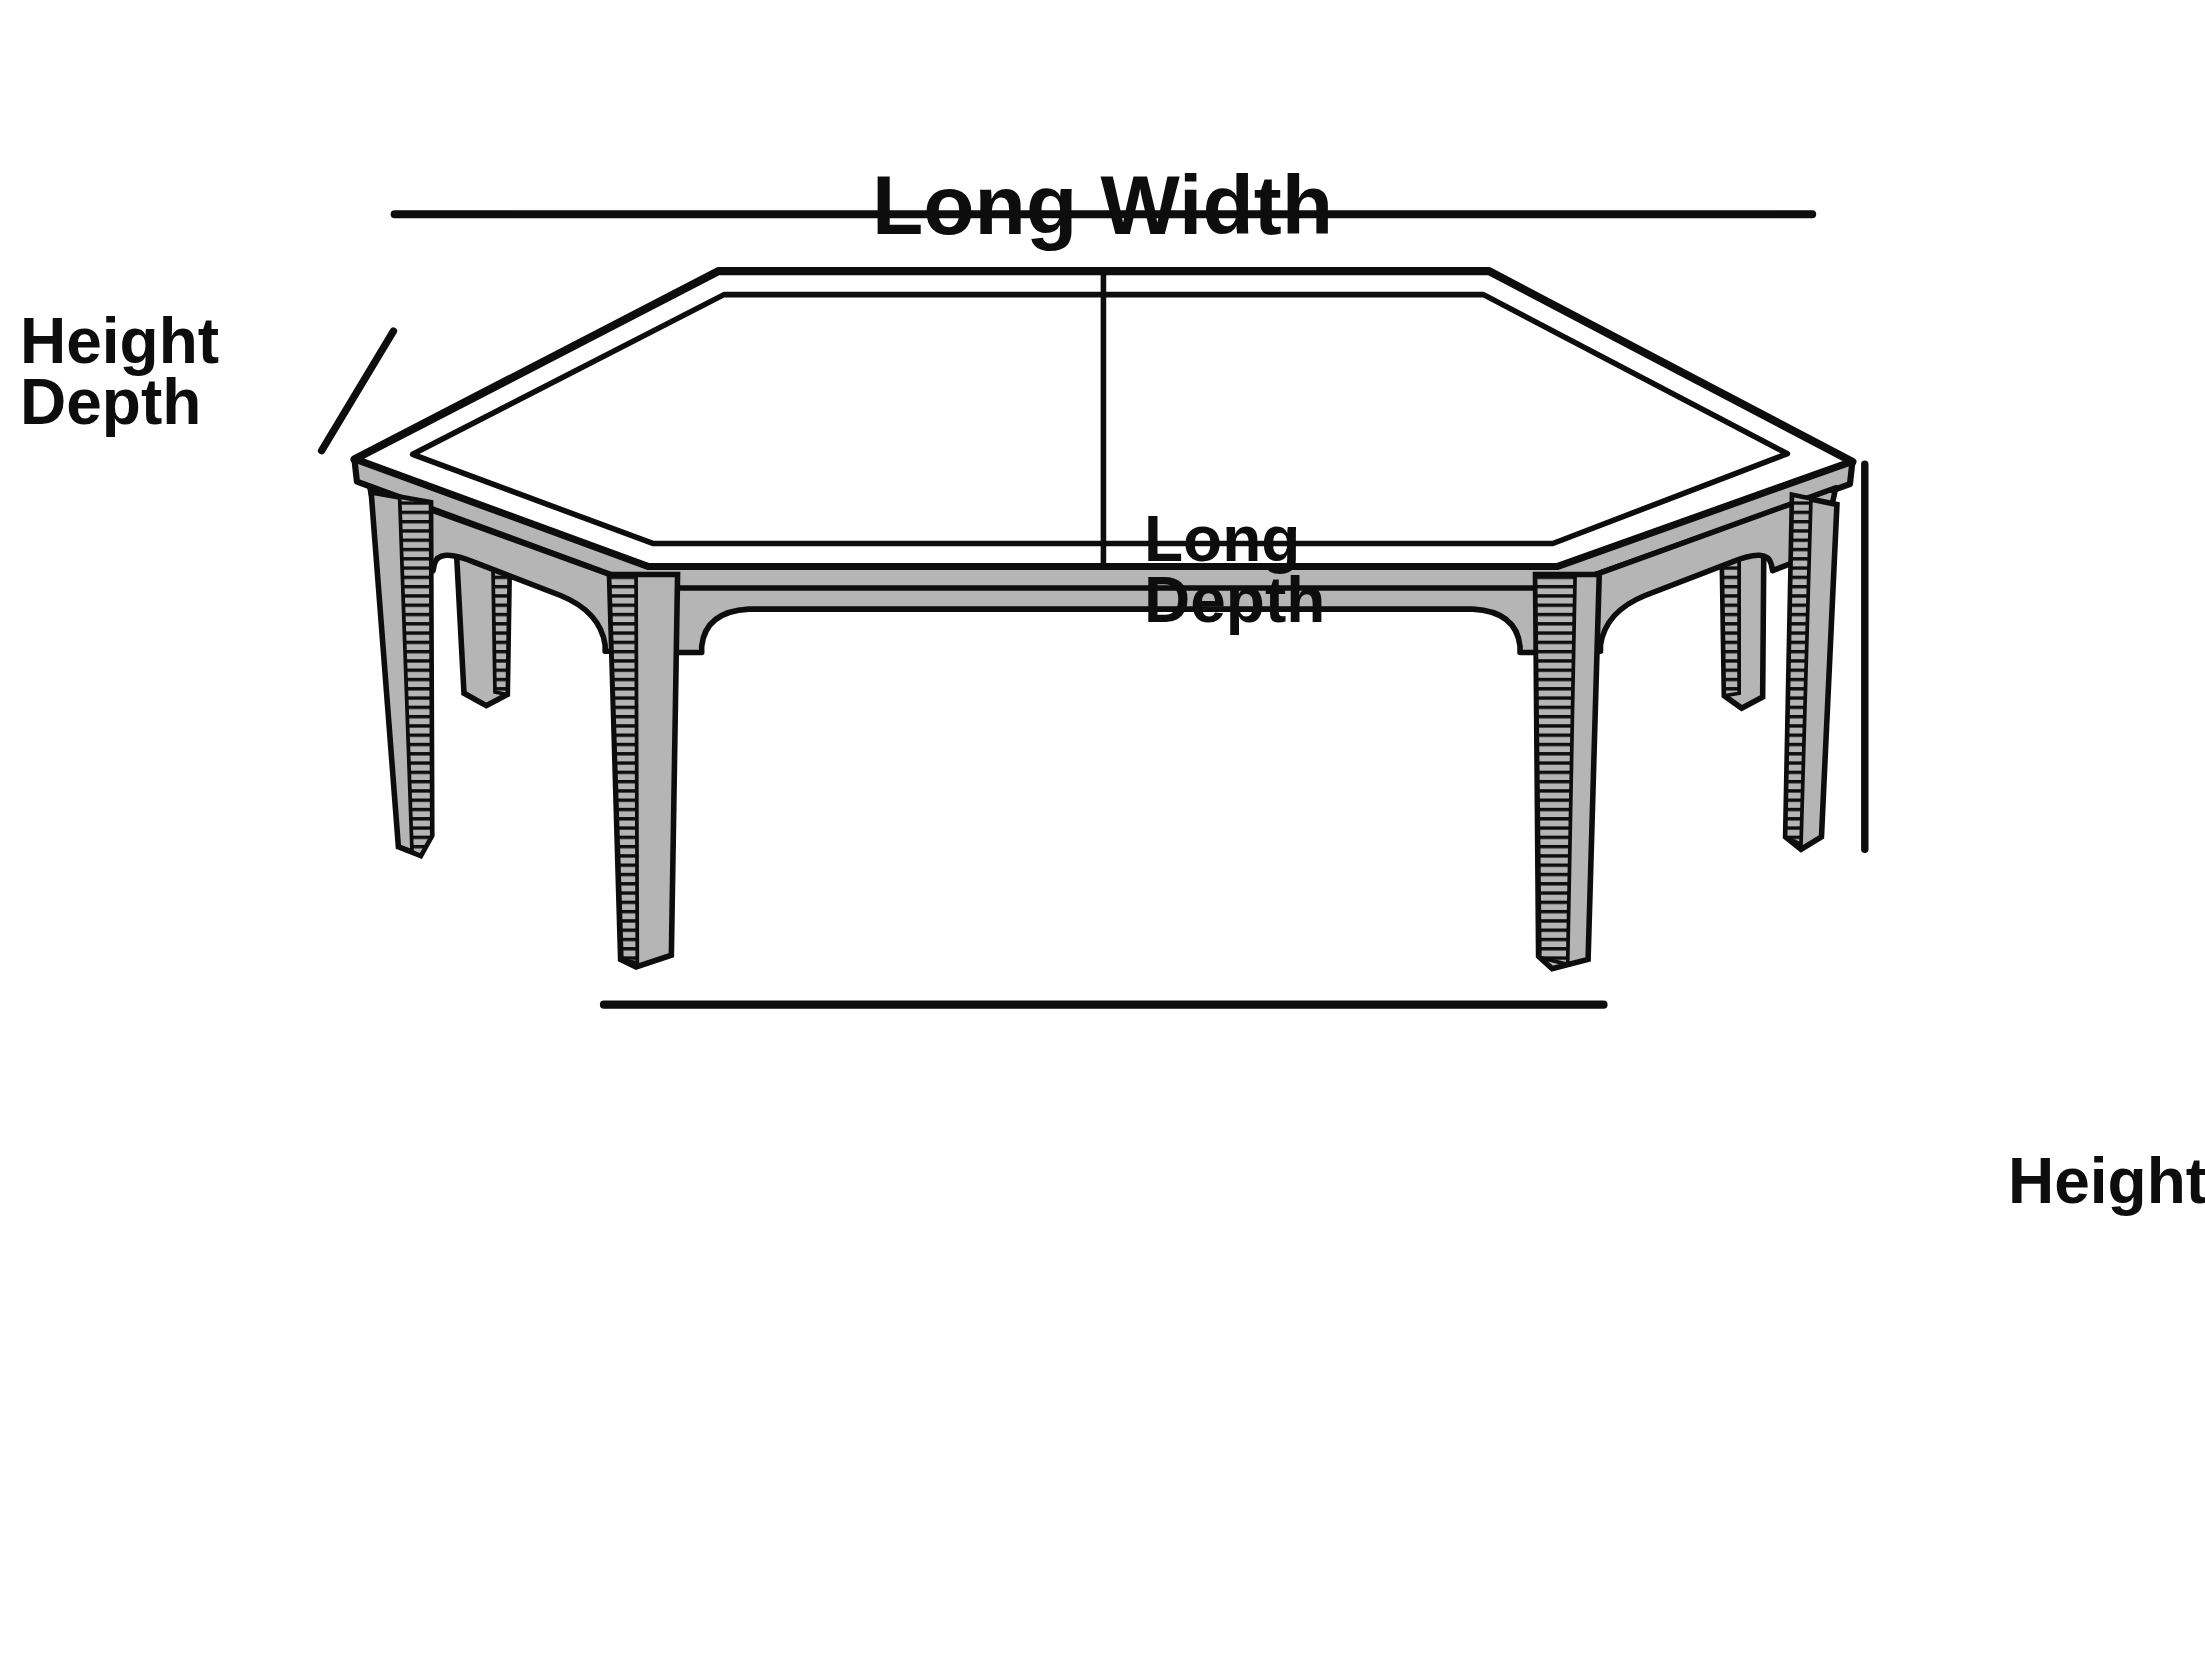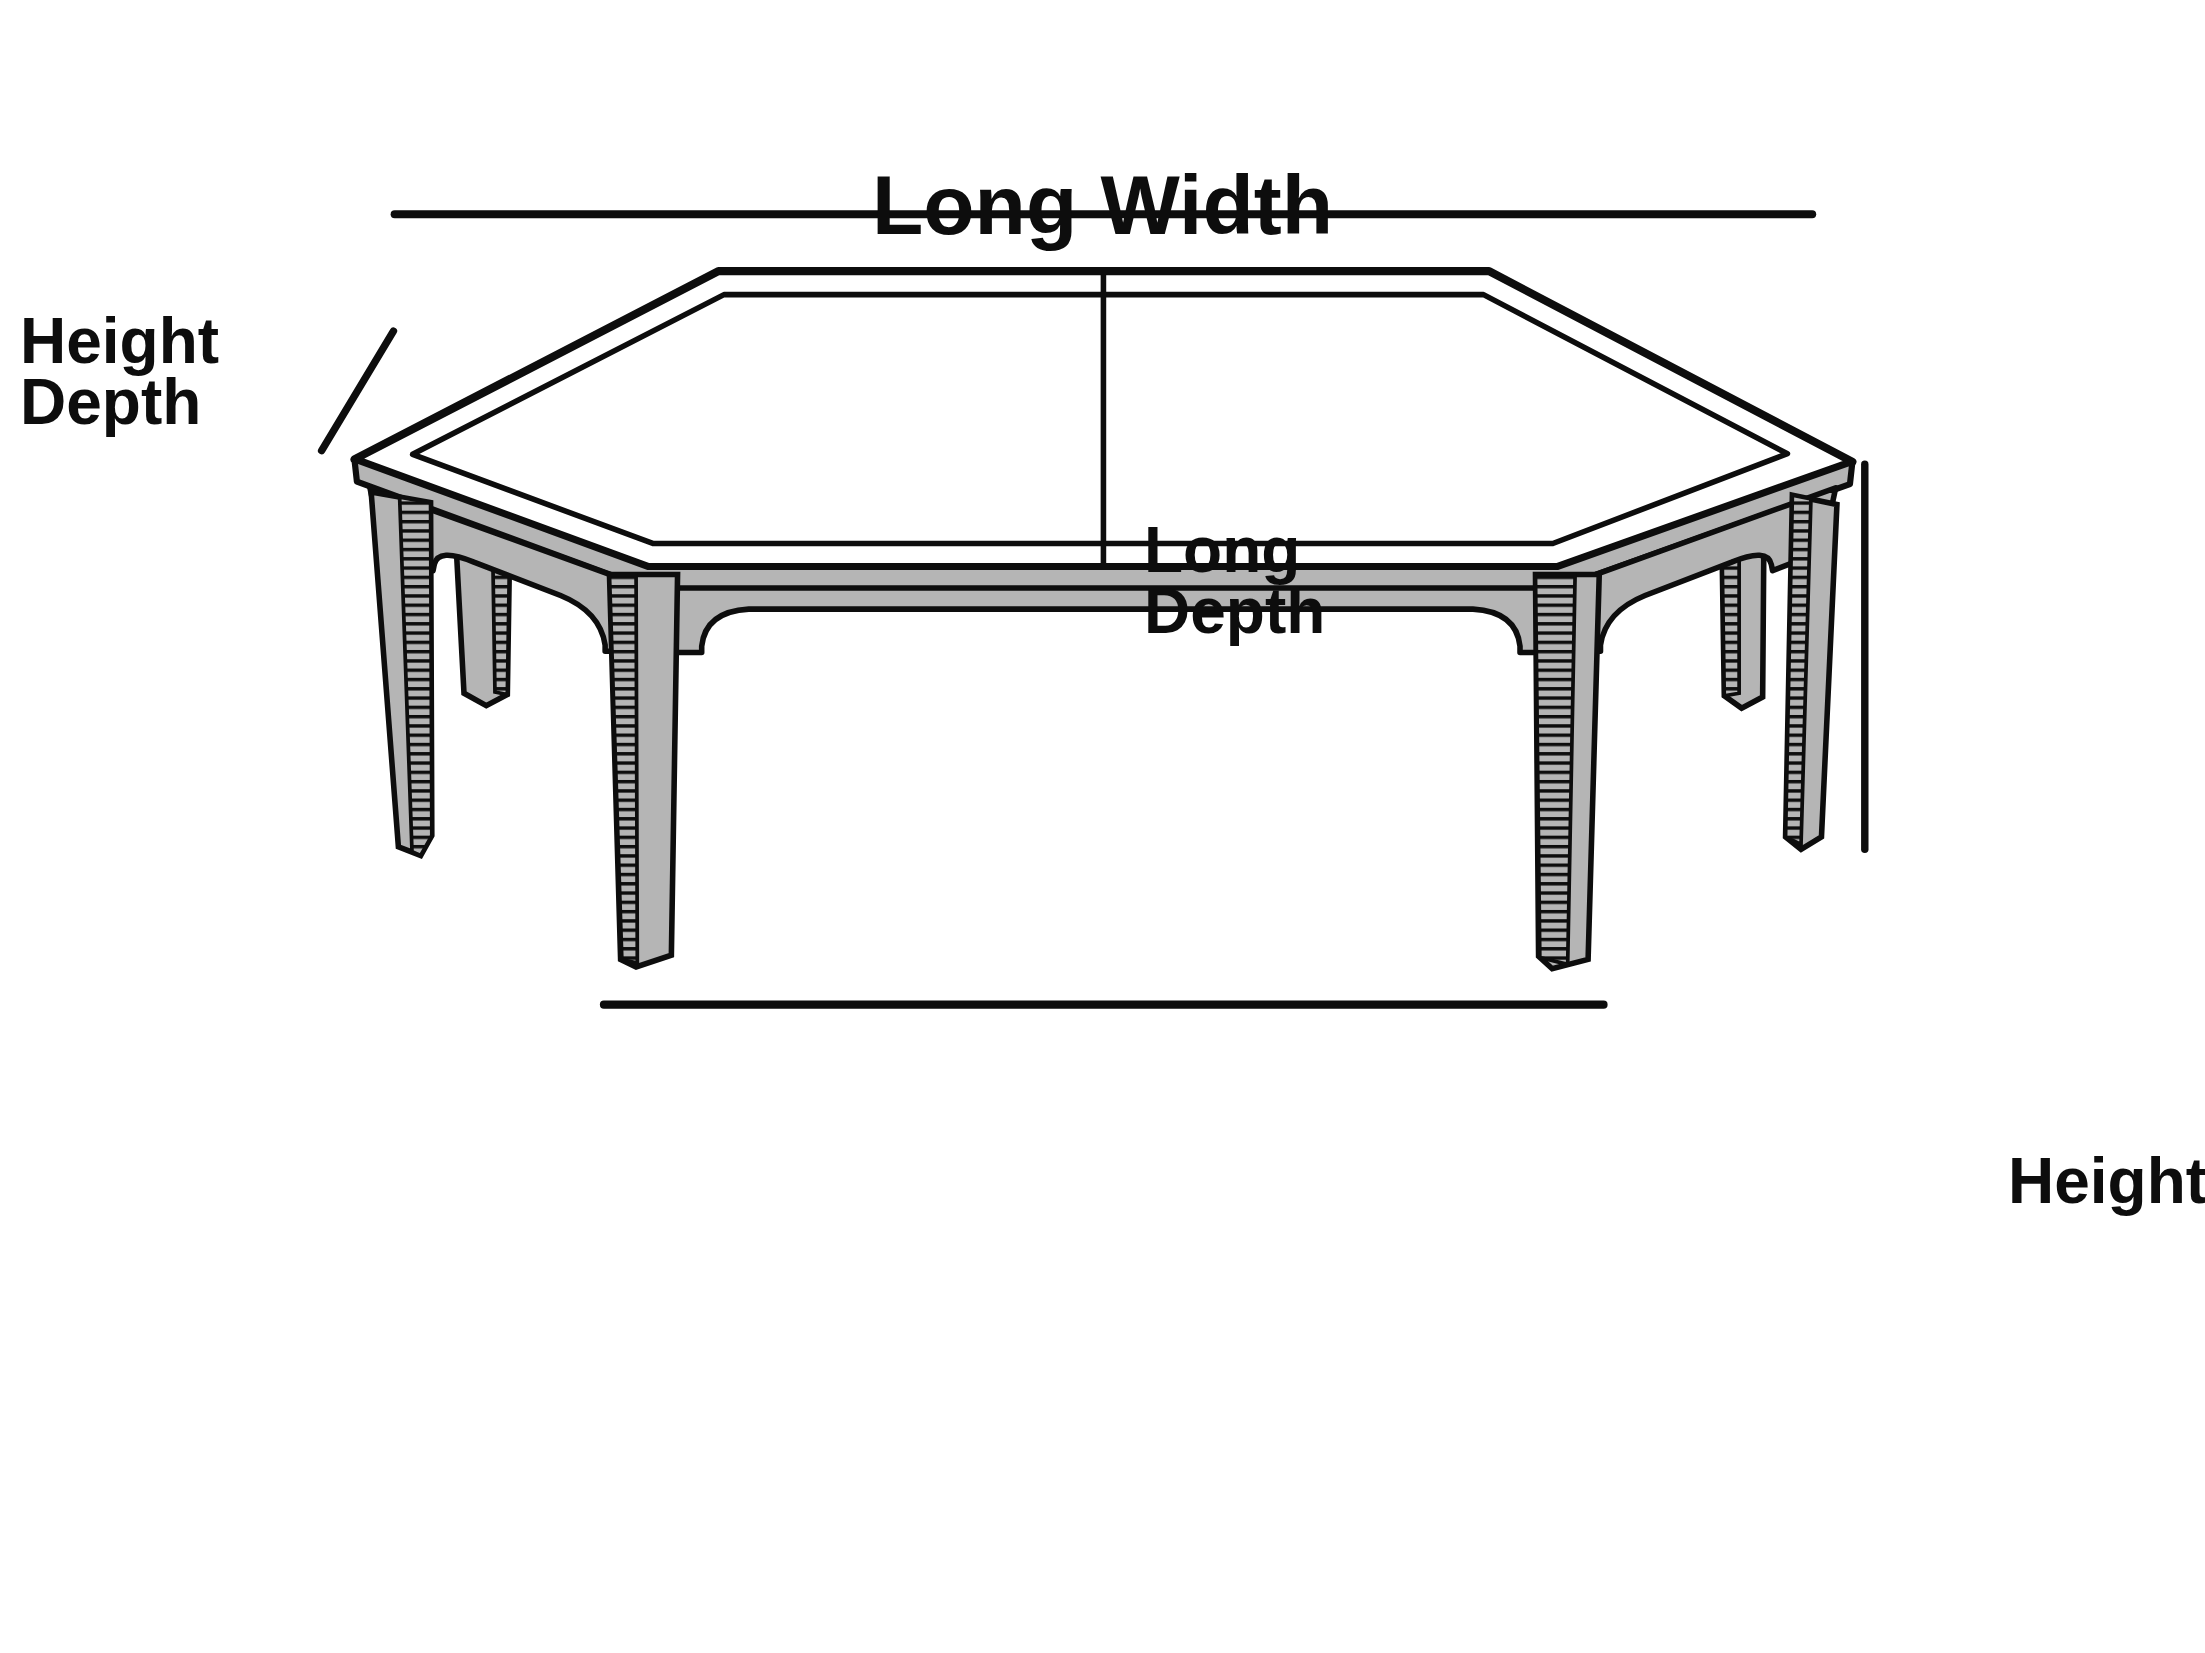--- a/index.html
+++ b/index.html
@@ -23,21 +23,21 @@
     color:var(--outline);
     font-weight:700;
     white-space:nowrap;
   }
   .dim-label .ln{display:block;}
   .lbl-big{font-size:84px;line-height:83px;}
   .lbl-small{font-size:64px;line-height:61px;}
   .centered{left:0;width:100%;text-align:center;}
   #label-long-width{top:164px;}
   #label-short-depth{left:20px;top:311px;}
-  #label-long-depth{left:1144px;top:520px;}
+  #label-long-depth{left:1144px;top:509px;}
   #label-height{left:2008px;top:1151px;}
   #label-short-width{top:1391px;}
 </style>
 </head>
 <body>
 
 <div class="screen">
 
   <svg class="drawing" viewBox="0 0 2667 2000">
     <defs>

